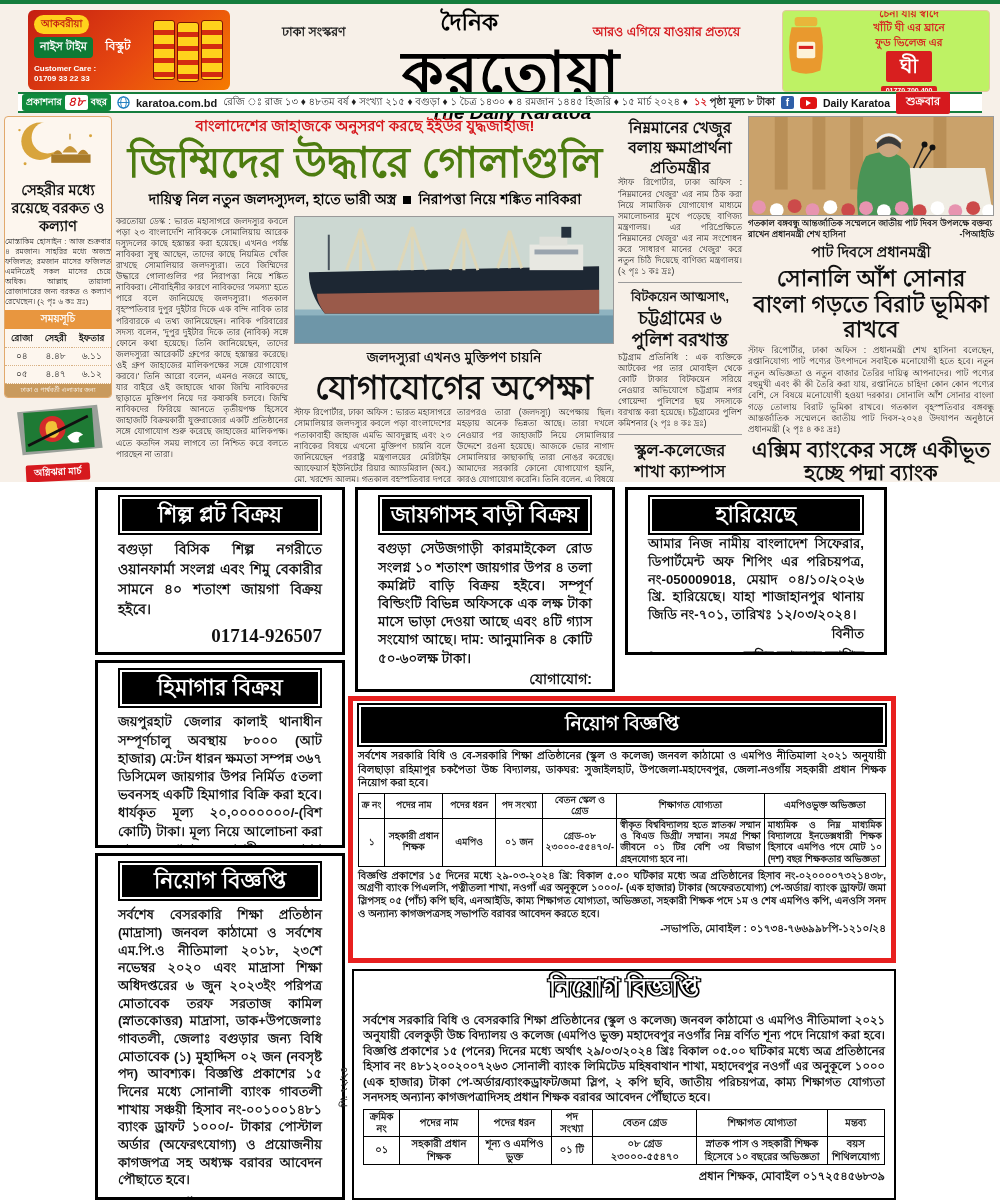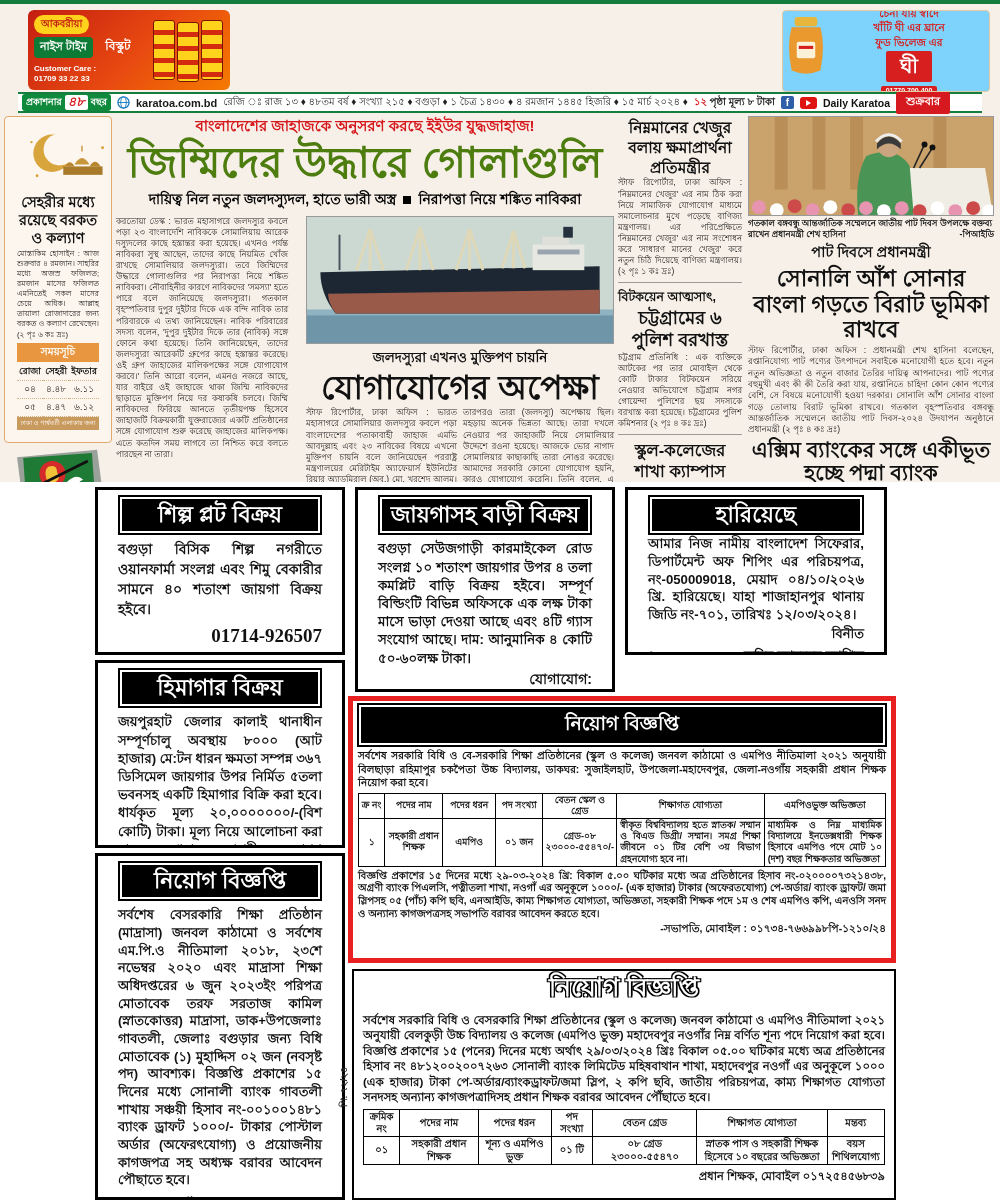--- a/index.html
+++ b/index.html
@@ -14,21 +14,21 @@
     background:linear-gradient(135deg,#c41e12,#e84a10 55%,#f57b00);overflow:hidden;color:#fff}
   .bis-brand{display:inline-block;background:#ffd21c;color:#c41e12;font-weight:800;font-size:10px;
     border-radius:10px;padding:1px 7px;margin:5px 0 0 6px}
   .bis-prod{display:inline-block;background:#0d7a35;color:#fff;font-weight:800;font-size:11px;
     border-radius:4px;padding:1px 6px;margin:3px 0 0 6px}
   .bis-type{font-weight:800;font-size:12px;margin-left:8px}
   .bis-care{font-size:8px;font-weight:700;margin:6px 0 0 6px;line-height:1.3}
   .bis-packs{position:absolute;right:5px;top:8px;width:74px;height:64px}
   .pack{position:absolute;width:20px;height:58px;border-radius:3px;border:1px solid #7a1505;
     background:repeating-linear-gradient(180deg,#ffd21c 0 9px,#d42b10 9px 14px)}
-  .ad-ghee{left:782px;top:10px;width:206px;height:80px;background:#7dd3fc;border:1px solid #e3c9a0;
+  .ad-ghee{left:782px;top:10px;width:206px;height:80px;background:#bef264;border:1px solid #e3c9a0;
     border-radius:4px;display:flex;align-items:center;overflow:hidden}
   .ghee-txt{flex:1;text-align:center;color:#d81f1f;font-weight:800;font-size:10.5px;line-height:1.35}
   .ghee-big{display:inline-block;background:#d81f1f;color:#fff;font-size:20px;font-weight:900;
     padding:2px 14px;margin-top:2px;border-radius:2px}
   .ghee-phone{font-size:7px;color:#fff;background:#d81f1f;border-radius:2px;display:inline-block;
     padding:0 5px;margin-top:3px}
 
   
   .masthead{left:276px;top:4px;width:470px;text-align:center}
   .mh-row{display:flex;justify-content:space-between;align-items:flex-end;padding:0 6px}
@@ -59,51 +59,51 @@
 
   
   .leftrail{left:4px;top:116px;width:108px}
   .center-col{left:116px;top:114px;width:498px}
   .mid-col{left:618px;top:118px;width:124px}
   .right-col{left:748px;top:116px;width:246px}
   .tiny{font-size:8.4px;line-height:1.32;text-align:justify;color:#222}
   .divider{border:0;border-top:1px solid #9a9a9a;margin:5px 0}
 
   
-  .ramadan{border:1.5px solid #e2a96c;background:#fdf6ee;border-radius:4px;padding:12px;overflow:hidden}
+  .ramadan{border:1.5px solid #e2a96c;background:#fdf6ee;border-radius:4px;padding:0;overflow:hidden}
   .ram-h{font-size:14.5px;font-weight:800;text-align:center;line-height:1.25;margin:2px 0}
   .sch-title{background:#e8963f;color:#fff;font-weight:800;font-size:10.5px;text-align:center;padding:1px 0;margin-top:3px}
   .sch-tbl{width:100%;border-collapse:collapse;font-size:9px;margin-top:1px}
   .sch-tbl td,.sch-tbl th{padding:1px 2px;text-align:center;border-bottom:1px dotted #d8b286}
   .sch-note{background:#c99a5d;color:#fff;font-size:6.3px;text-align:center;padding:1px 0}
   .march-box{margin-top:5px;text-align:center}
   .march-ribbon{display:inline-block;background:#d6191e;color:#fff;font-size:9.5px;font-weight:800;
     padding:1px 8px;border-radius:2px;transform:rotate(-3deg);margin-top:-6px}
   .march-card{border:1.5px solid #e09a9a;border-radius:6px;margin-top:3px;padding:4px 2px;
     font-size:12.5px;font-weight:800;line-height:1.35;background:#fffdf9}
 
   
   .lead-kicker{color:#d6191e;font-size:15px;font-weight:800;text-align:center}
   .lead-h{color:#4d7c0f;font-size:42px;font-weight:700;text-align:center;line-height:1.04;margin:2px 0 3px}
   .lead-sub{display:flex;justify-content:center;align-items:center;gap:7px;font-size:14px;font-weight:800;color:#000}
   .sqr{width:8px;height:8px;background:#000;display:inline-block}
-  .lead-row{display:flex;gap:18px;margin-top:4px}
+  .lead-row{display:flex;gap:6px;margin-top:4px}
   .lead-c1{width:172px}
   .lead-c2{flex:1}
   .ship-ph{width:100%;height:128px;display:block;border:1px solid #999;box-sizing:border-box}
   .mid-kicker{font-size:13.5px;font-weight:800;text-align:center;margin-top:3px}
   .mid-h{font-size:33px;font-weight:900;text-align:center;line-height:1.02;margin:1px 0 3px}
   .mid-cols{display:flex;gap:6px}
   .mid-cols>div{flex:1}
   .inset-wrap{border:1px solid #aaa;padding:1px;margin:2px auto;width:86px}
   .inset-cap{font-size:8px;font-weight:800;text-align:center;border:1px solid #888;margin-top:1px;padding:1px}
 
   
   .mc-h1{font-size:15.5px;font-weight:800;text-align:center;line-height:1.28}
-  .mc-kicker{font-size:12.5px;font-weight:800;}
+  .mc-kicker{font-size:12.5px;font-weight:800;text-align:center}
   .mc-h2{font-size:18px;font-weight:900;text-align:center;line-height:1.2}
   .mc-h3{font-size:16.5px;font-weight:900;text-align:center;line-height:1.25}
 
   
   .pm-ph{width:100%;height:100px;display:block;border:1px solid #999;box-sizing:border-box}
   .pm-cap{font-size:8.6px;font-weight:700;line-height:1.25;margin:2px 0}
   .pm-kicker{font-size:14.5px;font-weight:800;text-align:center;margin-top:2px}
   .pm-h{font-size:22.5px;font-weight:900;text-align:center;line-height:1.12;margin:1px 0 3px}
   .exim-h{font-size:21px;font-weight:900;text-align:center;line-height:1.12;margin:2px 0 3px}
   .logos{float:left;width:150px;border:1px solid #bbb;background:#fff;display:flex;align-items:center;
@@ -161,20 +161,29 @@
       <span>Customer Care :</span><br>
       <span>01709 33 22 33</span>
     </div>
     <div class="bis-packs">
       <span class="pack" style="left:2px;top:2px"></span>
       <span class="pack" style="left:26px;top:4px"></span>
       <span class="pack" style="left:50px;top:2px"></span>
     </div>
   </div>
 
+  <div class="abs masthead">
+    <div class="mh-row">
+      <span class="mh-edition">ঢাকা সংস্করণ</span>
+      <span class="mh-daily">দৈনিক</span>
+      <span class="mh-slogan">আরও এগিয়ে যাওয়ার প্রত্যয়ে</span>
+    </div>
+    <div class="mh-title">করতোয়া</div>
+    <div class="mh-sub">The Daily Karatoa</div>
+  </div>
 
   <div class="abs ad-ghee">
     <svg width="46" height="72" viewBox="0 0 40 70">
       <rect x="9" y="2" width="22" height="9" rx="3" fill="#e8b63a"></rect>
       <path d="M6 12 h28 q5 18 0 42 q-14 6 -28 0 q-5 -24 0 -42Z" fill="#e9992e"></path>
       <rect x="11" y="26" width="18" height="16" rx="2" fill="#fdf2d8"></rect>
       <rect x="13" y="30" width="14" height="3" fill="#d81f1f"></rect>
     </svg>
     <div class="ghee-txt">
       <div>চেনা যায় স্বাদে</div>

